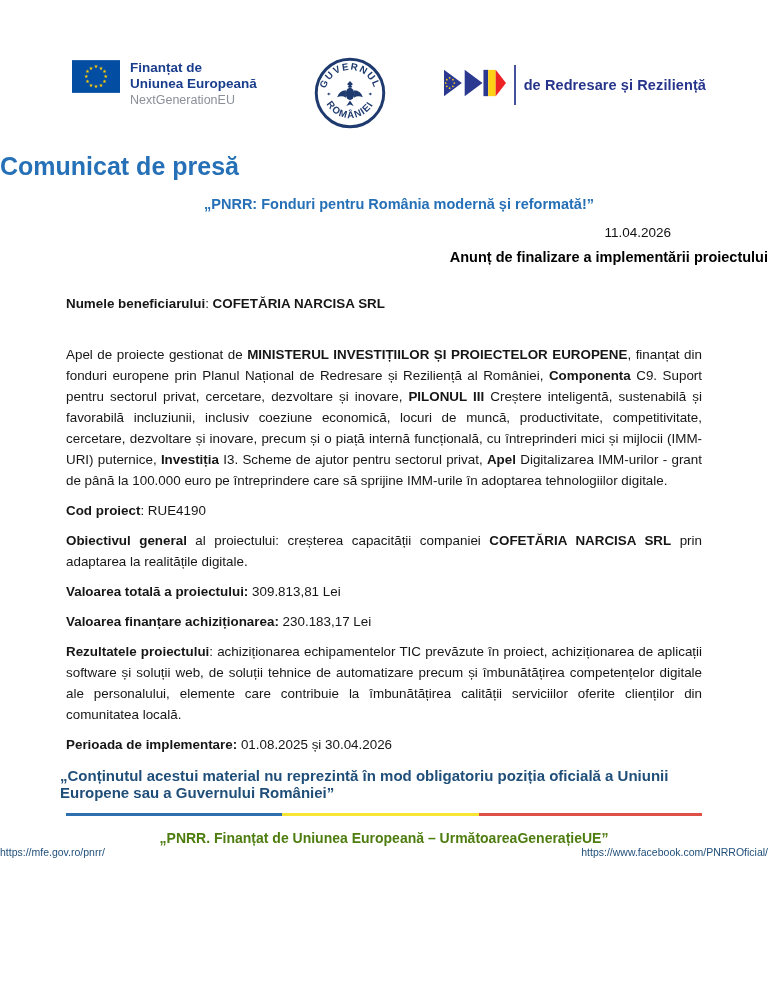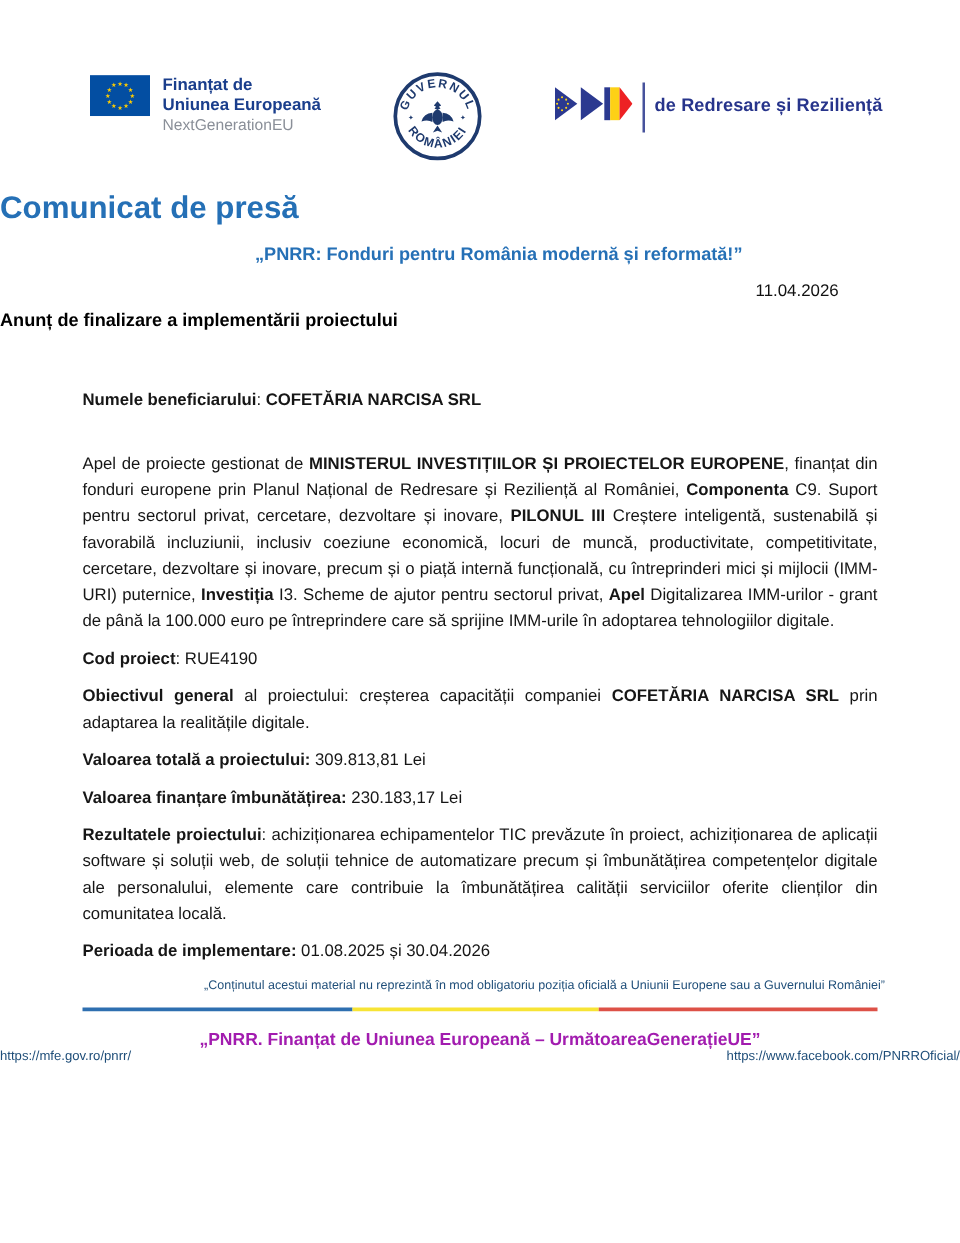--- a/index.html
+++ b/index.html
@@ -28,46 +28,46 @@
   .gov-logo { margin-top: -4px; }
 
   .pnrr-logo { display: flex; align-items: center; gap: 8px; margin-top: 2px; }
   .pnrr-sep { width: 2px; height: 40px; background: #27348b; opacity: .85; }
   .pnrr-text .l1, .pnrr-text .l2 { color: #27348b; font-weight: bold; font-size: 14.5px; line-height: 17px; letter-spacing: .1px; }
 
   
   .doc-title { font-size: 25px; font-weight: bold; margin-top: 16px; }
   .doc-subtitle { text-align: center; font-size: 14.5px; font-weight: bold; margin-top: 15px; margin-left: 30px; }
   .doc-date { text-align: right; font-size: 13.5px; padding-right: 97px; margin-top: 13px; color: #111; }
-  .doc-announcement { text-align: left; font-size: 14.5px; font-weight: bold; color: #000; margin-top: 9px; }
-
-  
-  .content { padding: 0 66px; margin-top: 44px; }
+  .doc-announcement { text-align: right; font-size: 14.5px; font-weight: bold; color: #000; margin-top: 9px; }
+
+  
+  .content { padding: 0 66px; margin-top: 28px; }
   .content p.para {
     font-size: 13.4px;
     line-height: 21px;
     text-align: justify;
     color: #161616;
     margin-bottom: 9px;
   }
   .content p.para.gap-after { margin-bottom: 30px; }
   .content .b { font-weight: bold; }
 
   .contact { padding: 0 66px; margin-top: 15px; }
   .contact p { font-size: 13.4px; line-height: 20px; color: #161616; }
   .contact .b { font-weight: bold; }
   .email-link { color: #0563c1; text-decoration: underline; cursor: pointer; }
 
   
   .footer { margin-top: 12px; }
   .disclaimer {
-    text-align: right;
-    font-size: 10px;
+    text-align: left;
+    font-size: 15px;
     color: #1f4e79;
-    font-weight: 400;
+    font-weight: 700;
     padding: 0 60px;
   }
   .tricolor { display: flex; height: 3px; margin: 12px 66px 0 66px; }
   .tricolor .seg { height: 100%; }
   .tricolor .seg.s1 { width: 34%; }
   .tricolor .seg.s2 { width: 31%; }
   .tricolor .seg.s3 { width: 35%; }
   .pnrr-statement {
     text-align: center;
     font-size: 14px;
@@ -178,36 +178,36 @@
   <div class="doc-date">11.04.2026</div>
 
   <h3 class="doc-announcement">Anunț de finalizare a implementării proiectului</h3>
 
   <section class="content">
       <p class="para gap-after"><span class="b">Numele beneficiarului</span><span>: </span><span class="b">COFETĂRIA NARCISA SRL</span></p>
       <p class="para"><span>Apel de proiecte gestionat de </span><span class="b">MINISTERUL INVESTIȚIILOR ȘI PROIECTELOR EUROPENE</span><span>, finanțat din fonduri europene prin Planul Național de Redresare și Reziliență al României, </span><span class="b">Componenta</span><span> C9. Suport pentru sectorul privat, cercetare, dezvoltare și inovare, </span><span class="b">PILONUL III</span><span> Creștere inteligentă, sustenabilă și favorabilă incluziunii, inclusiv coeziune economică, locuri de muncă, productivitate, competitivitate, cercetare, dezvoltare și inovare, precum și o piață internă funcțională, cu întreprinderi mici și mijlocii (IMM-URI) puternice, </span><span class="b">Investiția</span><span> I3. Scheme de ajutor pentru sectorul privat, </span><span class="b">Apel</span><span> Digitalizarea IMM-urilor - grant de până la 100.000 euro pe întreprindere care să sprijine IMM-urile în adoptarea tehnologiilor digitale.</span></p>
       <p class="para"><span class="b">Cod proiect</span><span>: RUE4190</span></p>
       <p class="para"><span class="b">Obiectivul general</span><span> al proiectului:  creșterea capacității companiei </span><span class="b">COFETĂRIA NARCISA SRL</span><span> prin adaptarea la realitățile digitale.</span></p>
       <p class="para"><span class="b">Valoarea totală a proiectului:</span><span> 309.813,81 Lei</span></p>
-      <p class="para"><span class="b">Valoarea finanțare îmbunătățirea:</span><span> 230.183,17 Lei</span></p>
+      <p class="para"><span class="b">Valoarea finanțare achiziționarea:</span><span> 230.183,17 Lei</span></p>
       <p class="para"><span class="b">Rezultatele proiectului</span><span>: achiziționarea echipamentelor TIC prevăzute în proiect, achiziționarea de aplicații software și soluții web, de soluții tehnice de automatizare precum și îmbunătățirea competențelor digitale ale personalului, elemente care contribuie la îmbunătățirea calității serviciilor oferite clienților din comunitatea locală.</span></p>
       <p class="para"><span class="b">Perioada de implementare:</span><span> 01.08.2025 și 30.04.2026</span></p>
     </section>
 
 
   <footer class="footer">
     <div class="disclaimer">„Conținutul acestui material nu reprezintă în mod obligatoriu poziția oficială a Uniunii Europene sau a Guvernului României”</div>
 
     <div class="tricolor">
       <div class="seg s1" style="background: rgb(46, 111, 176);"></div>
       <div class="seg s2" style="background: rgb(247, 228, 53);"></div>
       <div class="seg s3" style="background: rgb(221, 81, 71);"></div>
     </div>
 
-    <div class="pnrr-statement" style="color: #a21caf;">„PNRR. Finanțat de Uniunea Europeană – UrmătoareaGenerațieUE”</div>
+    <div class="pnrr-statement" style="color: #4d7c0f;">„PNRR. Finanțat de Uniunea Europeană – UrmătoareaGenerațieUE”</div>
 
     <div class="links-row">
       <a>https://mfe.gov.ro/pnrr/</a>
       <a>https://www.facebook.com/PNRROficial/</a>
     </div>
   </footer>
 
 </div>
 
 </body></html>

